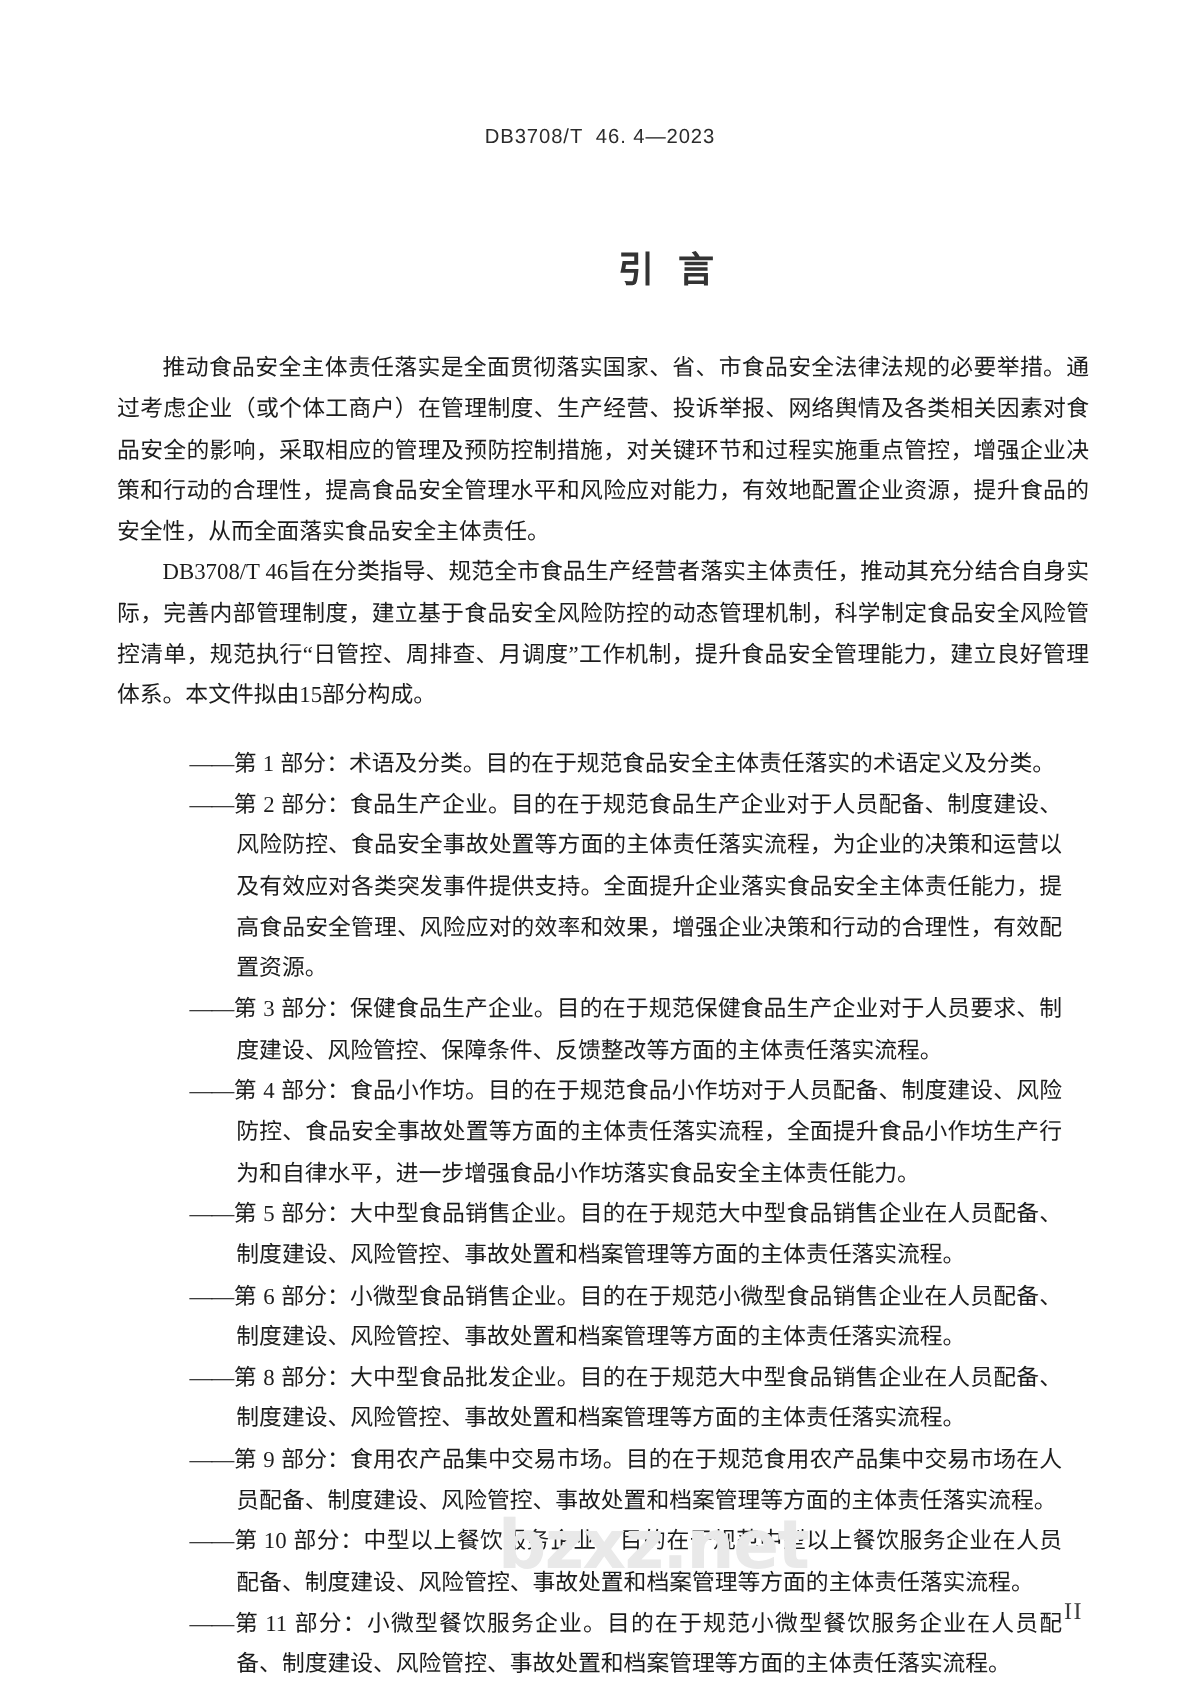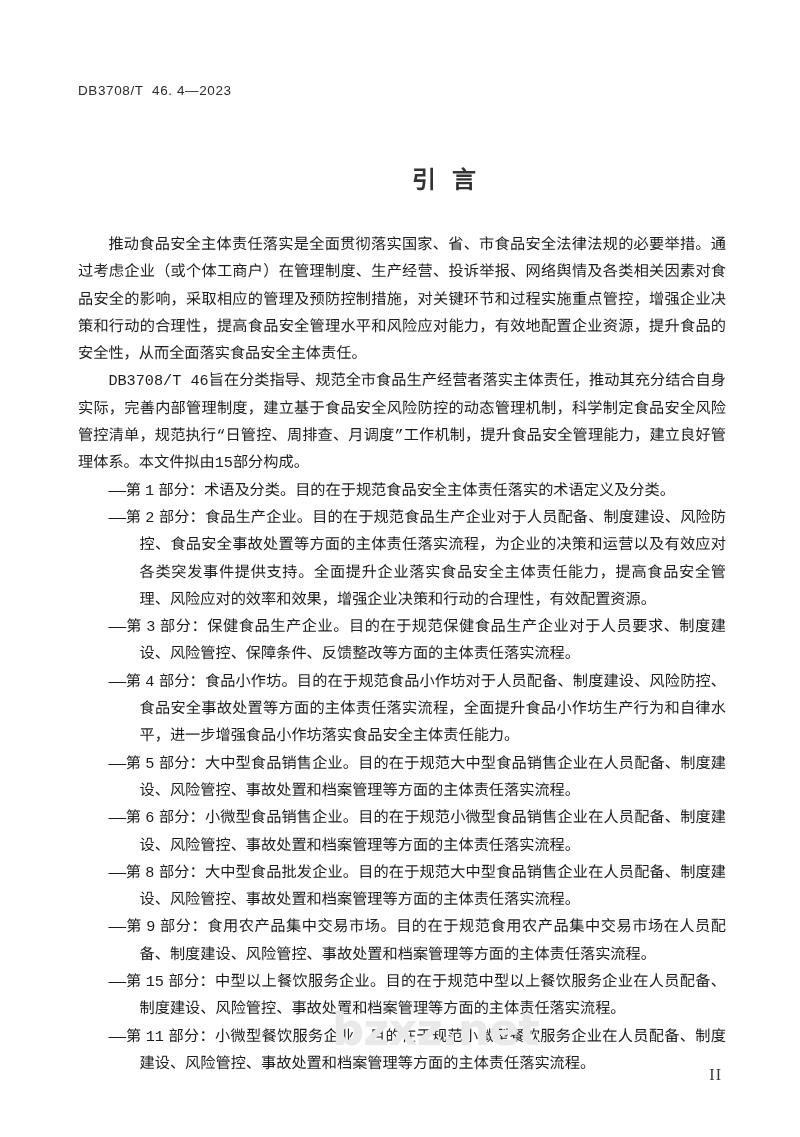--- a/index.html
+++ b/index.html
@@ -21,21 +21,21 @@
   }
 
   
   .running-header {
     position: absolute;
     top: 80px;
     left: 78px;
     right: 78px;
     height: 20px;
     display: flex;
-    justify-content: flex-start;
+    justify-content: center;
     align-items: center;
   }
   .running-header .std-no {
     font-family: "Liberation Sans", "DejaVu Sans", sans-serif;
     font-size: 13.5px;
     letter-spacing: 0.6px;
     color: #2b2b2b;
     white-space: pre;
   }
 
@@ -64,28 +64,26 @@
   }
 
   p.para {
     margin: 0;
     font-size: 15.2px;
     line-height: 27.3px;
     text-align: justify;
     text-justify: inter-ideograph;
     text-indent: 2em;
     color: #1c1c1c;
-    font-family: Liberation Mono, monospace;
   }
 
   ul.parts-list {
     list-style: none;
-    margin: 0;
+    margin: 18px;
     padding: 0;
-    font-family: Liberation Mono, monospace;
   }
   ul.parts-list li {
     font-size: 15.2px;
     line-height: 27.3px;
     text-align: justify;
     text-justify: inter-ideograph;
     color: #1c1c1c;
     
     padding-left: 4.05em;
     text-indent: -2.05em;
@@ -143,21 +141,21 @@
 
     <ul class="parts-list">
         <li><span class="dash">——</span><span>第</span><span class="part-num">1</span><span>部分：</span><span>术语及分类。目的在于规范食品安全主体责任落实的术语定义及分类。</span></li>
         <li><span class="dash">——</span><span>第</span><span class="part-num">2</span><span>部分：</span><span>食品生产企业。目的在于规范食品生产企业对于人员配备、制度建设、风险防控、食品安全事故处置等方面的主体责任落实流程，为企业的决策和运营以及有效应对各类突发事件提供支持。全面提升企业落实食品安全主体责任能力，提高食品安全管理、风险应对的效率和效果，增强企业决策和行动的合理性，有效配置资源。</span></li>
         <li><span class="dash">——</span><span>第</span><span class="part-num">3</span><span>部分：</span><span>保健食品生产企业。目的在于规范保健食品生产企业对于人员要求、制度建设、风险管控、保障条件、反馈整改等方面的主体责任落实流程。</span></li>
         <li><span class="dash">——</span><span>第</span><span class="part-num">4</span><span>部分：</span><span>食品小作坊。目的在于规范食品小作坊对于人员配备、制度建设、风险防控、食品安全事故处置等方面的主体责任落实流程，全面提升食品小作坊生产行为和自律水平，进一步增强食品小作坊落实食品安全主体责任能力。</span></li>
         <li><span class="dash">——</span><span>第</span><span class="part-num">5</span><span>部分：</span><span>大中型食品销售企业。目的在于规范大中型食品销售企业在人员配备、制度建设、风险管控、事故处置和档案管理等方面的主体责任落实流程。</span></li>
         <li><span class="dash">——</span><span>第</span><span class="part-num">6</span><span>部分：</span><span>小微型食品销售企业。目的在于规范小微型食品销售企业在人员配备、制度建设、风险管控、事故处置和档案管理等方面的主体责任落实流程。</span></li>
         <li><span class="dash">——</span><span>第</span><span class="part-num">8</span><span>部分：</span><span>大中型食品批发企业。目的在于规范大中型食品销售企业在人员配备、制度建设、风险管控、事故处置和档案管理等方面的主体责任落实流程。</span></li>
         <li><span class="dash">——</span><span>第</span><span class="part-num">9</span><span>部分：</span><span>食用农产品集中交易市场。目的在于规范食用农产品集中交易市场在人员配备、制度建设、风险管控、事故处置和档案管理等方面的主体责任落实流程。</span></li>
-        <li><span class="dash">——</span><span>第</span><span class="part-num">15</span><span>部分：</span><span>中型以上餐饮服务企业。目的在于规范中型以上餐饮服务企业在人员配备、制度建设、风险管控、事故处置和档案管理等方面的主体责任落实流程。</span></li>
+        <li><span class="dash">——</span><span>第</span><span class="part-num">10</span><span>部分：</span><span>中型以上餐饮服务企业。目的在于规范中型以上餐饮服务企业在人员配备、制度建设、风险管控、事故处置和档案管理等方面的主体责任落实流程。</span></li>
         <li><span class="dash">——</span><span>第</span><span class="part-num">11</span><span>部分：</span><span>小微型餐饮服务企业。目的在于规范小微型餐饮服务企业在人员配备、制度建设、风险管控、事故处置和档案管理等方面的主体责任落实流程。</span></li>
         <li></li>
       </ul>
 
   </div>
 
   <div class="watermark">bzxz.net</div>
 
   <div class="page-number">II</div>
 

